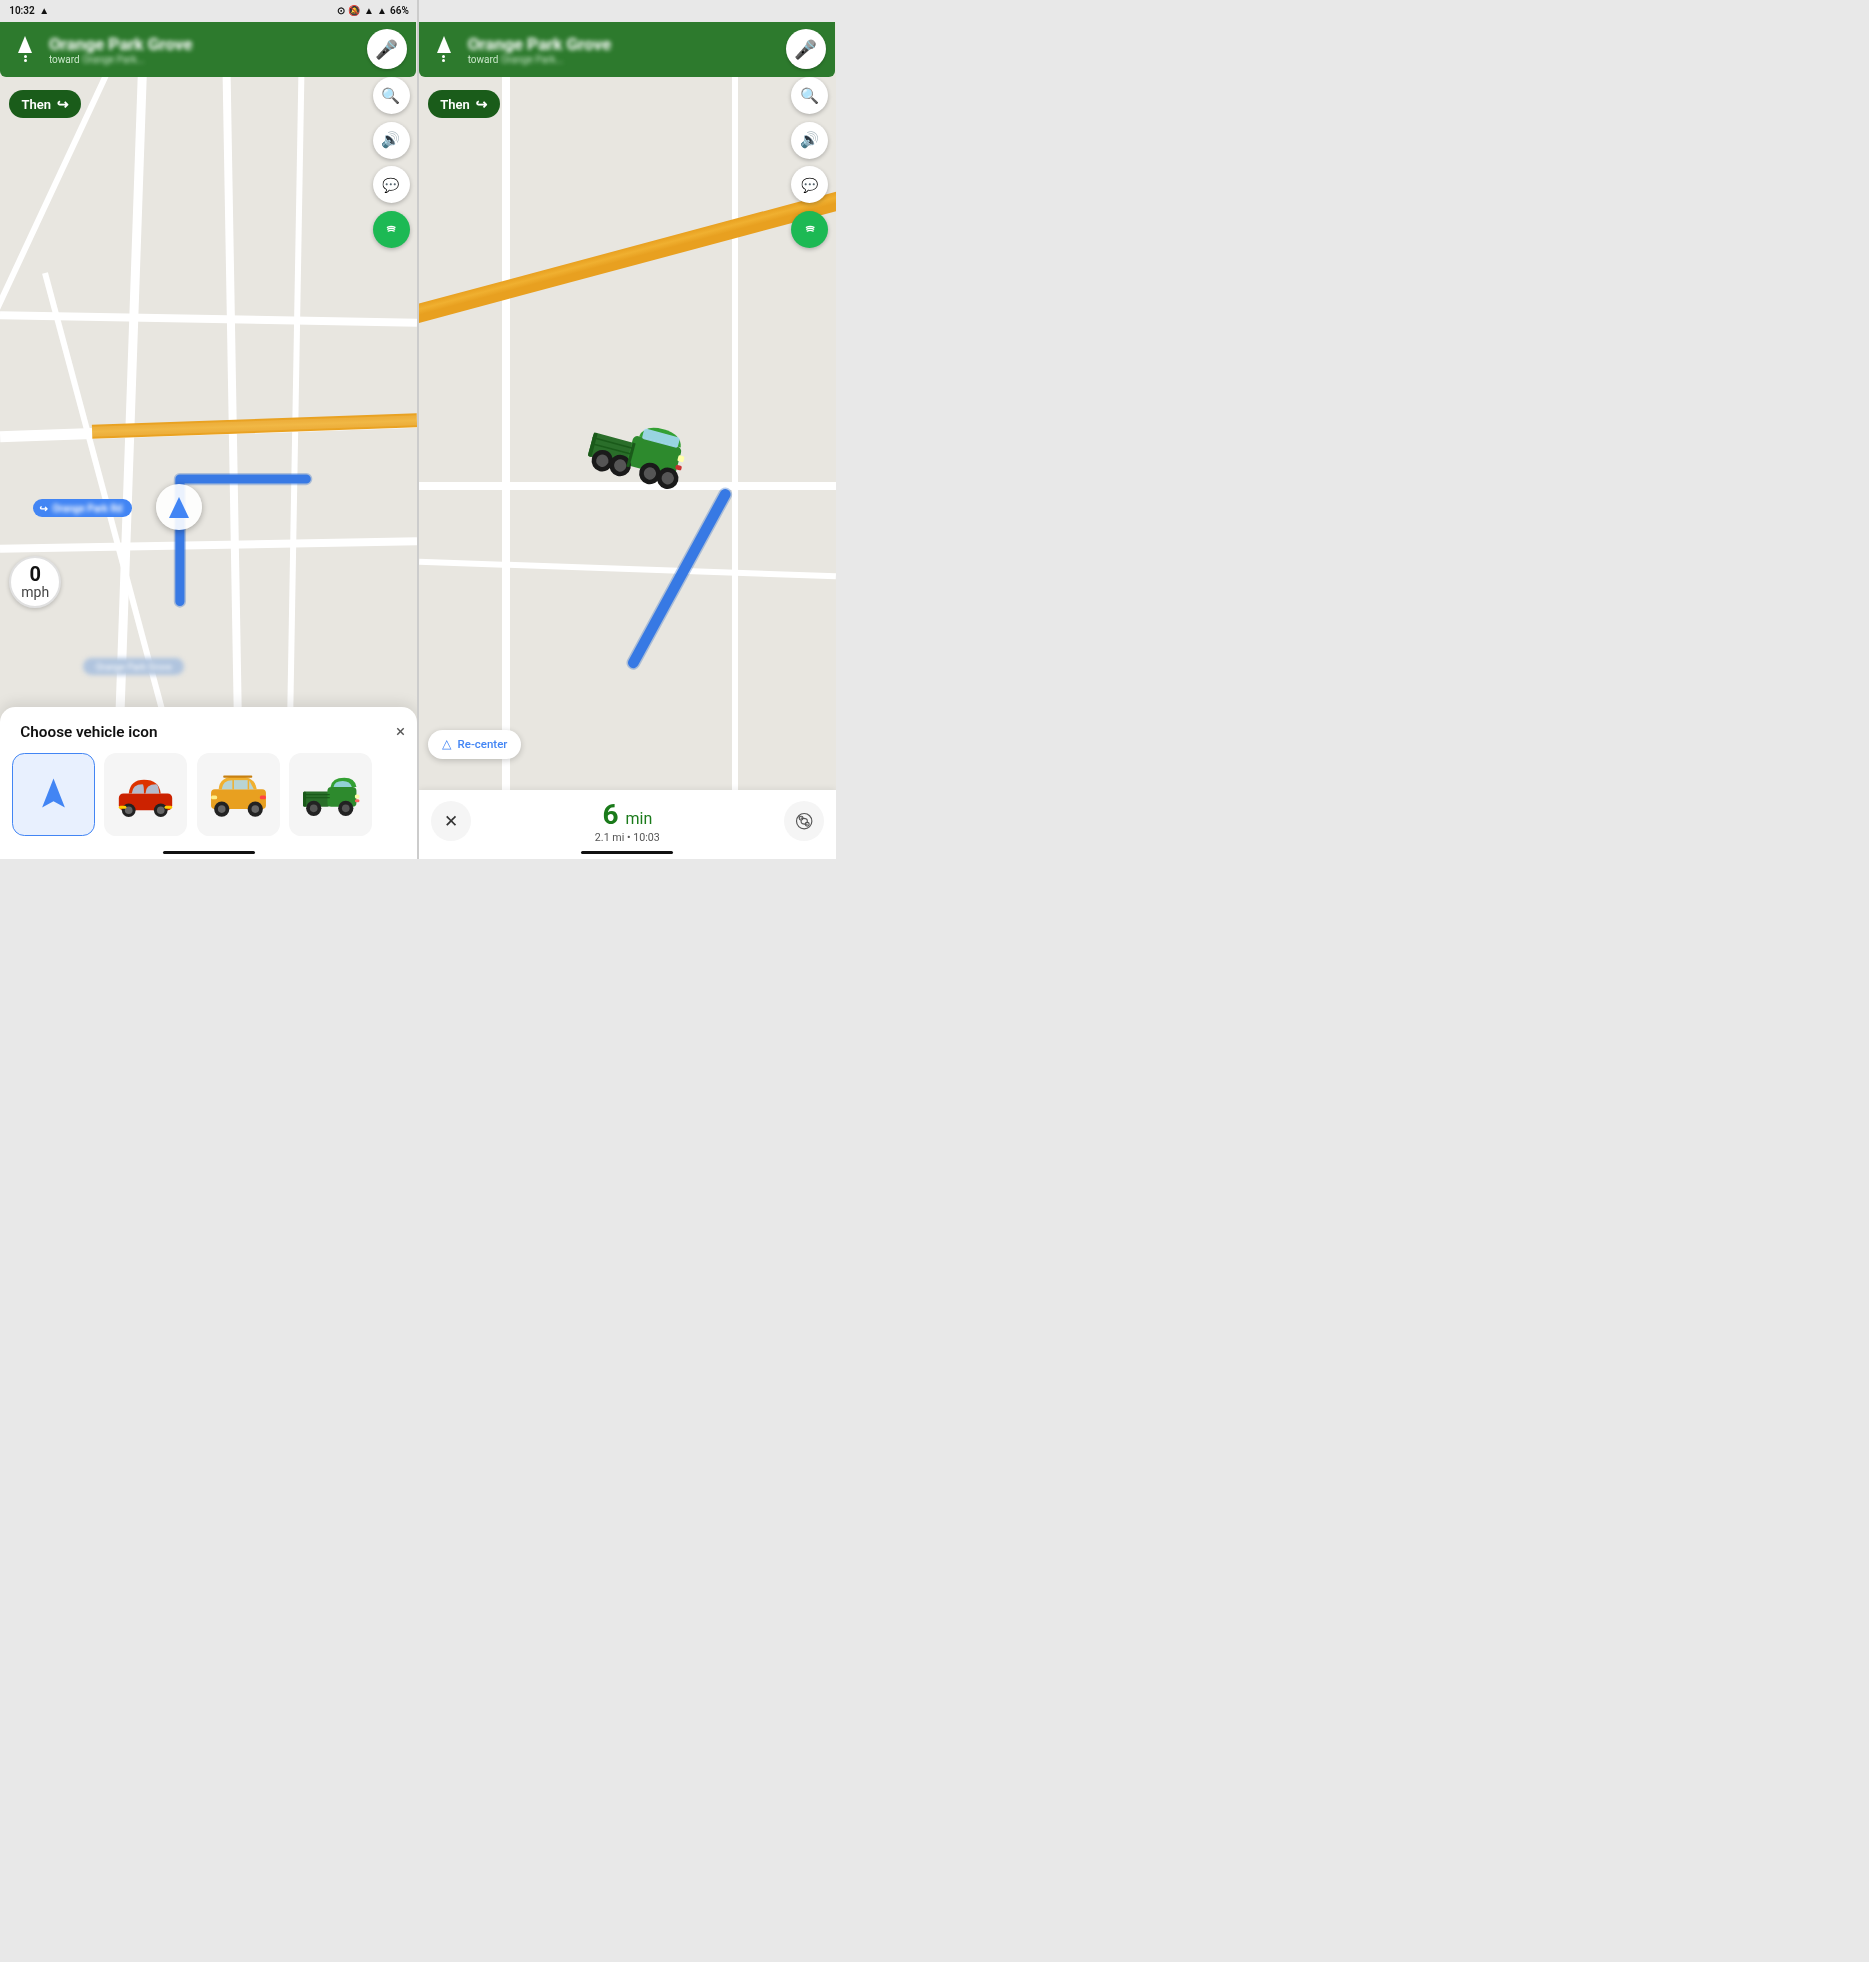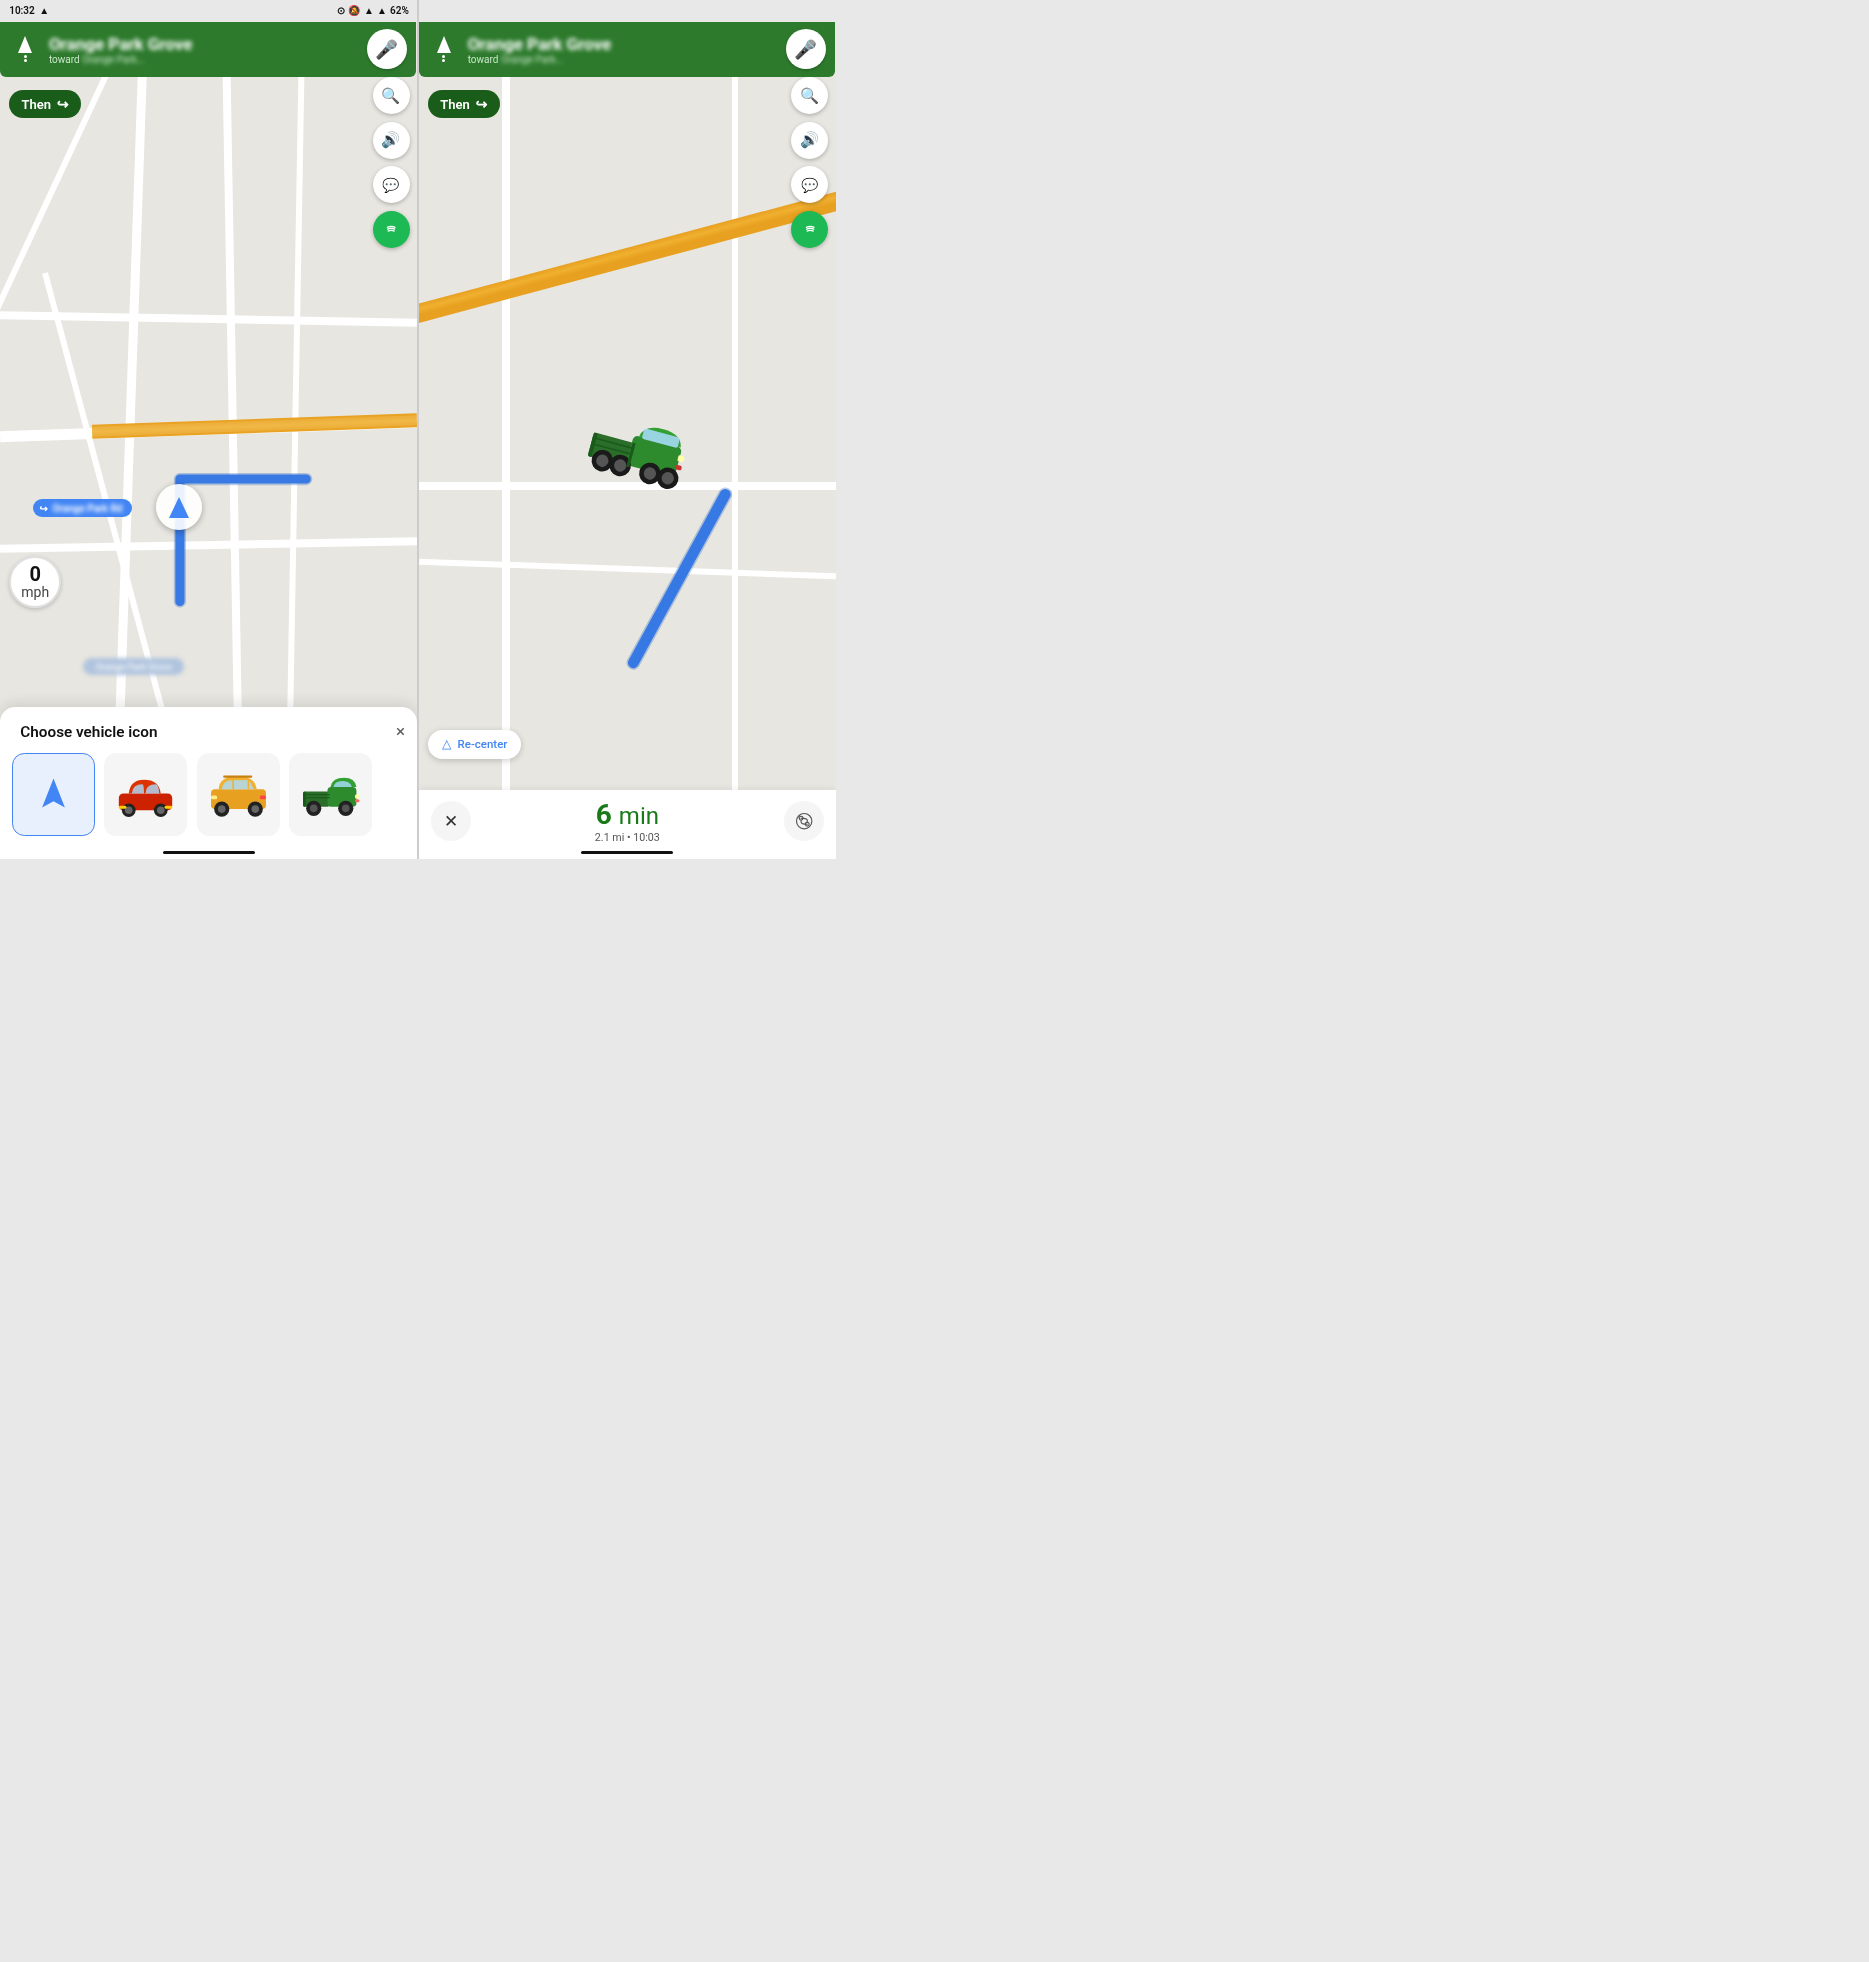--- a/index.html
+++ b/index.html
@@ -427,21 +427,21 @@
     .nav-info-center {
       flex: 1;
       text-align: center;
     }
     .nav-time {
       font-size: 28px;
       font-weight: 700;
       color: #1a7a1a;
     }
     .nav-time span.min-label {
-      font-size: 24px;
+      font-size: 16px;
       font-weight: 400;
     }
     .nav-details {
       font-size: 10.7px;
       color: #555;
     }
     .route-options-btn {
       width: 40px;
       height: 40px;
       border-radius: 50%;
@@ -499,21 +499,21 @@
   <div class="status-bar left">
     <div class="status-left">
       <span>10:32</span>
       <span>▲</span>
     </div>
     <div class="status-right">
       <span>⊙</span>
       <span>🔕</span>
       <span>▲</span>
       <span>▲</span>
-      <span>62%</span>
+      <span>66%</span>
     </div>
   </div>
 
   <div class="map-area">
     <div class="map-bg-left">
 
       <div class="road-h1"></div>
       <div class="road-h2"></div>
       <div class="road-h3"></div>
       <div class="road-v1"></div>

